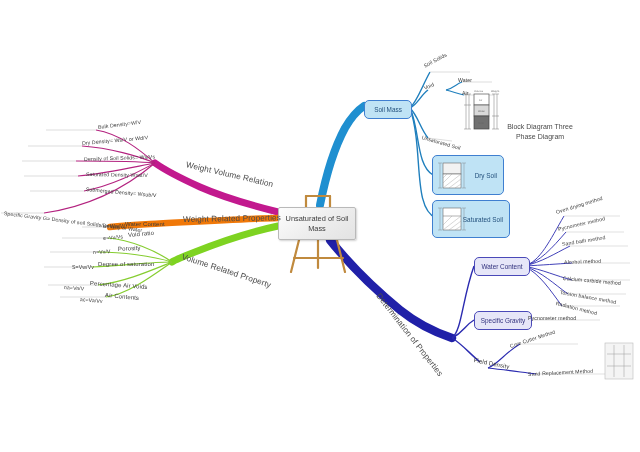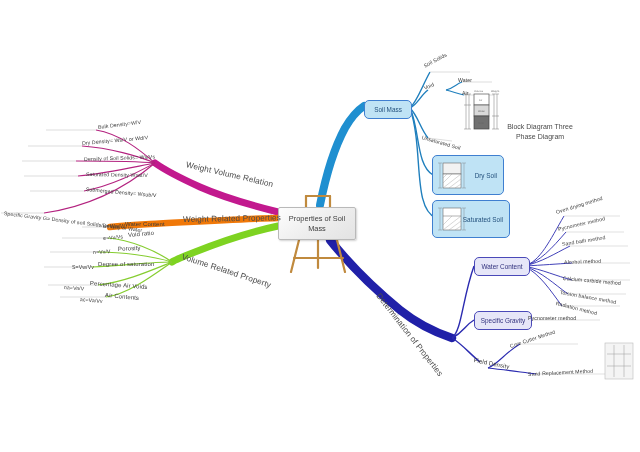--- a/index.html
+++ b/index.html
@@ -135,21 +135,21 @@
       <line x1="337" y1="240" x2="345" y2="272"></line>
       <line x1="318" y1="240" x2="318" y2="268"></line>
       <line x1="294" y1="258" x2="343" y2="258"></line>
       <line x1="306" y1="196" x2="306" y2="208"></line>
       <line x1="330" y1="196" x2="330" y2="208"></line>
       <line x1="306" y1="196" x2="330" y2="196"></line>
     </g>
   </svg>
 
   <div class="center-box">
-    <span>Properties of Soil Mass</span>
+    <span>Unsaturated of Soil Mass</span>
   </div>
 
   <div class="lbl big" style="left:186px;top:160px;transform:rotate(13deg);">Weight Volume Relation</div>
 
   <div class="lbl" style="left:98px;top:124px;transform:rotate(-7deg);">Bulk Density=W/V</div>
   <div class="lbl" style="left:82px;top:140px;transform:rotate(-5deg);">Dry Density= Ws/V or Wd/V</div>
   <div class="lbl" style="left:84px;top:156px;transform:rotate(-2deg);">Density of Soil Solids= Ws/Vs</div>
   <div class="lbl" style="left:86px;top:171px;transform:rotate(1deg);">Saturated Density Wsat/V</div>
   <div class="lbl" style="left:86px;top:186px;transform:rotate(5deg);">Submerged Density= Wsub/V</div>
   <div class="lbl" style="left:4px;top:210px;transform:rotate(7deg);">Specific Gravity G= Density of soil Solids/Density of Water</div>

